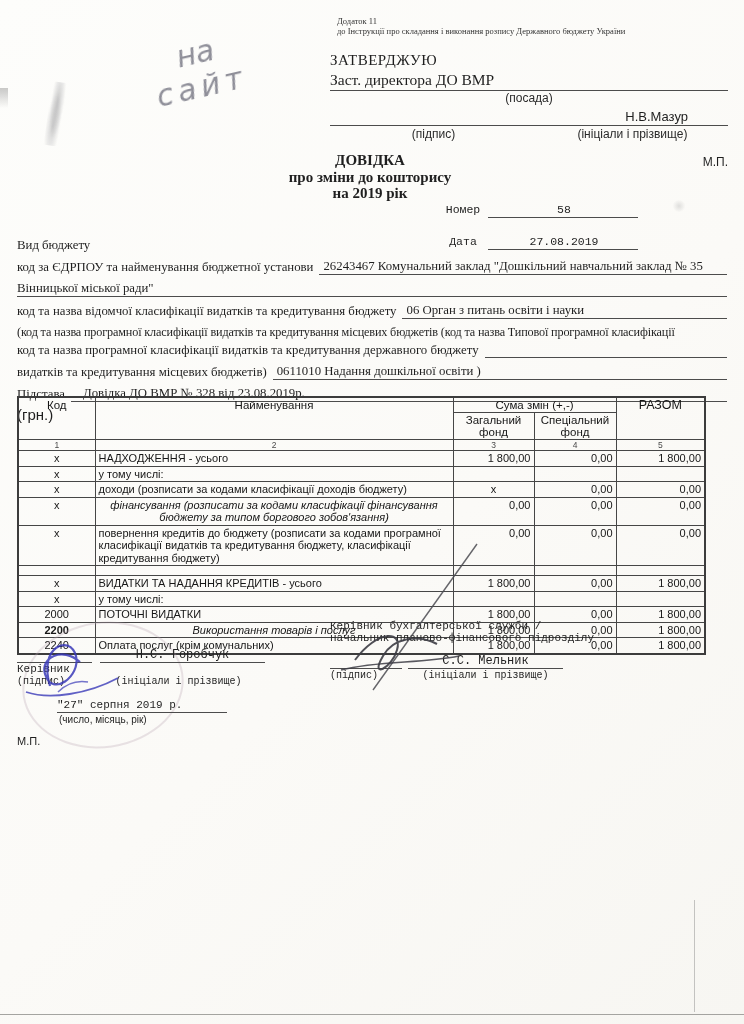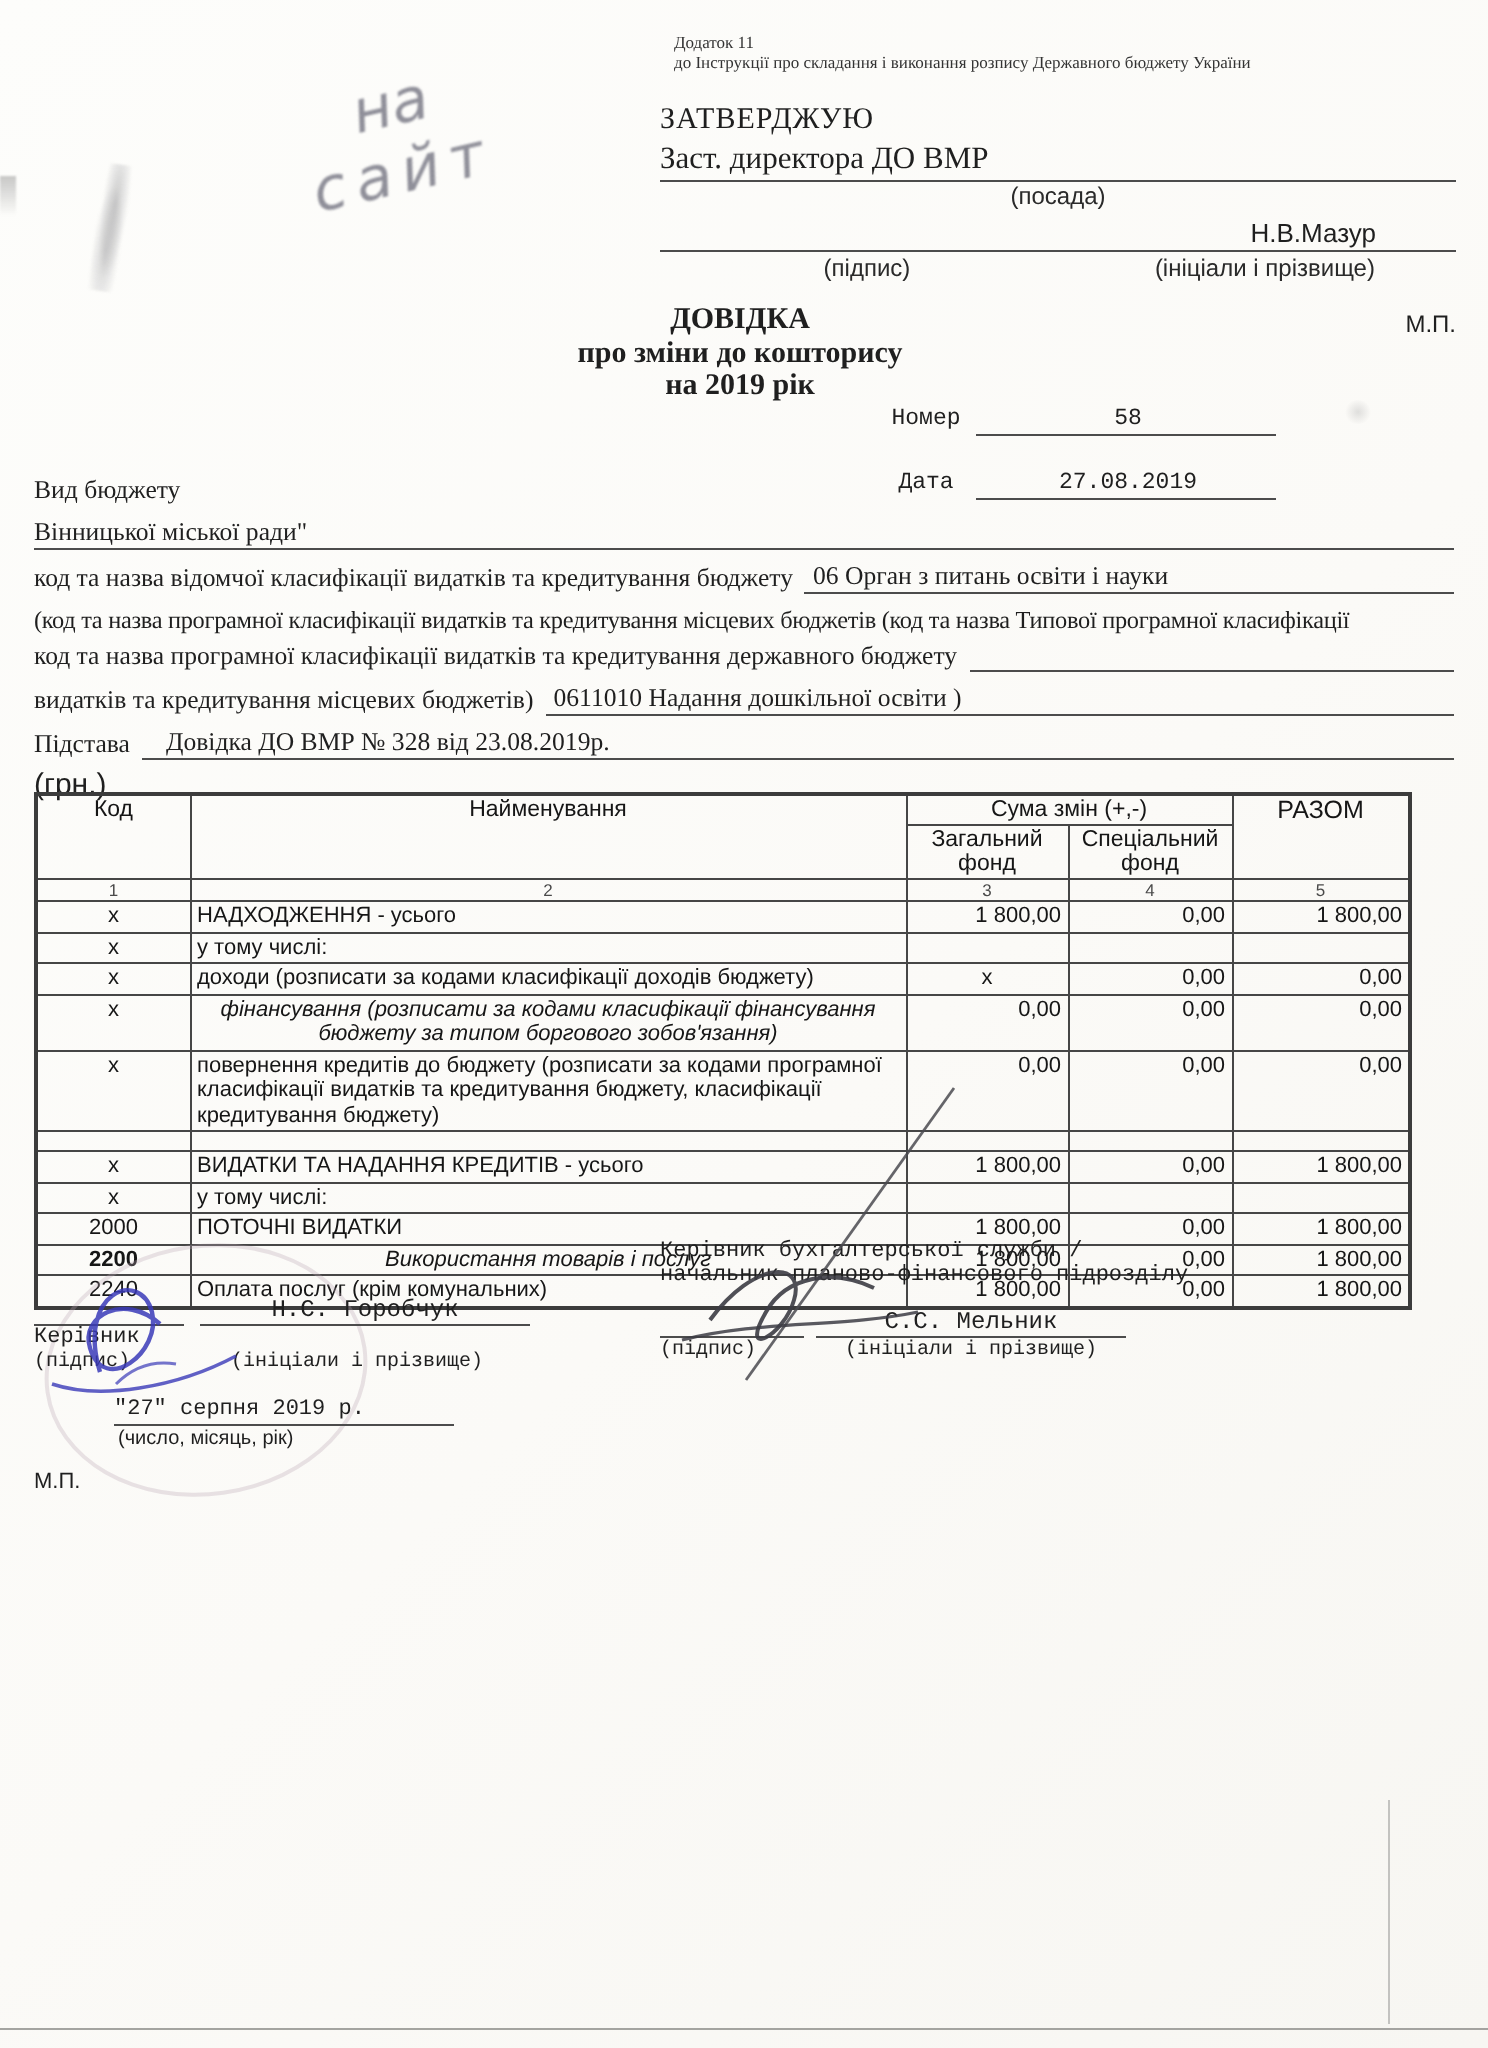--- a/index.html
+++ b/index.html
@@ -114,20 +114,24 @@
       <span class="l">Дата</span>
       <span class="v">27.08.2019</span>
     </div>
   </div>
 
   <div id="details" class="abs">
     <div class="dline">
       <span class="lbl">Вид бюджету</span>
     </div>
     <div class="dline">
+      <span class="lbl">код за ЄДРПОУ та найменування бюджетної установи</span>
+      <span class="grow u">26243467   Комунальний заклад "Дошкільний навчальний заклад № 35</span>
+    </div>
+    <div class="dline">
       <span class="grow u" style="padding-left:0;">Вінницької міської ради"</span>
     </div>
     <div class="dline">
       <span class="lbl">код та назва відомчої класифікації видатків та кредитування бюджету</span>
       <span class="grow u">06  Орган з питань освіти і науки</span>
     </div>
     <div class="dline fit" style="margin-bottom:3px;">
       <span>(код та назва програмної класифікації видатків та кредитування місцевих бюджетів (код та назва Типової  програмної  класифікації</span>
     </div>
     <div class="dline">

